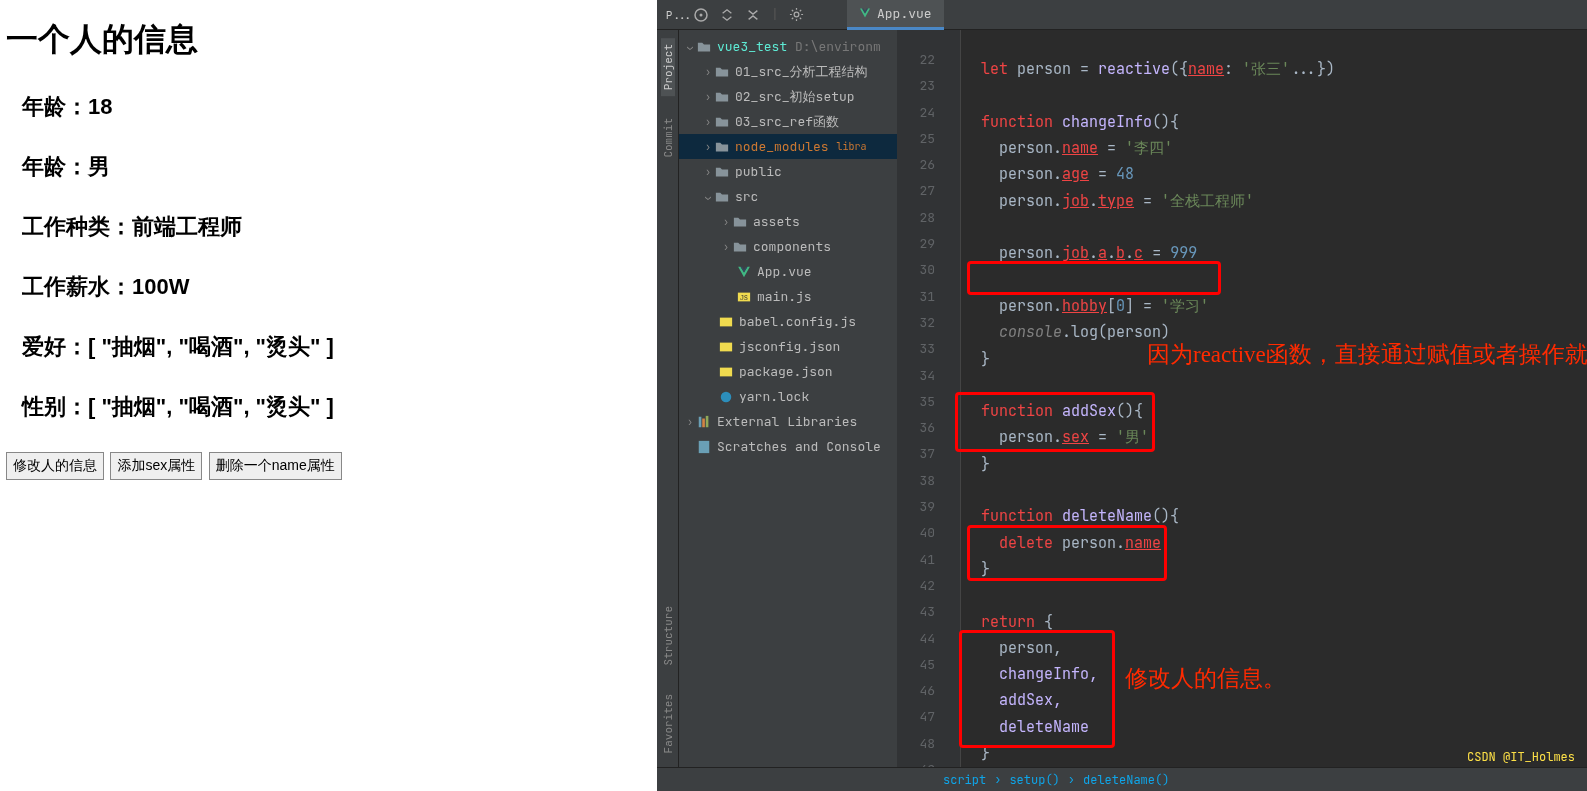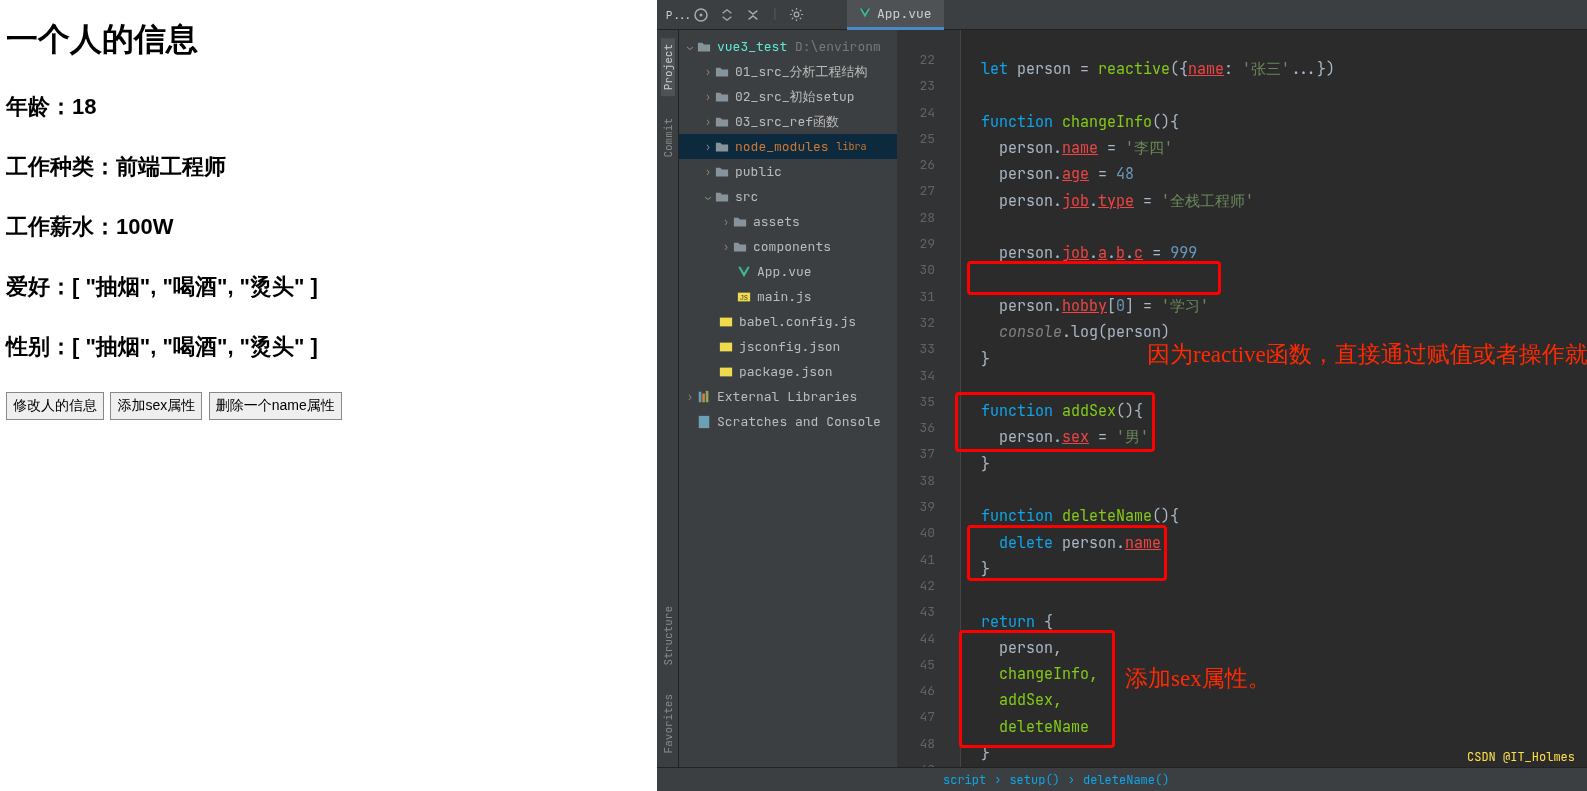--- a/index.html
+++ b/index.html
@@ -1,19 +1,19 @@
 <!DOCTYPE html>
 <html><head>
 <meta charset="utf-8">
 <style>
   * { margin: 0; padding: 0; box-sizing: border-box; }
   body { font-family: "Microsoft YaHei", Arial, sans-serif; display: flex; width: 1587px; height: 791px; overflow: hidden; }
   .browser-pane { width: 657px; background: #fff; padding: 18px 6px; }
   .browser-pane h1 { font-size: 32px; font-weight: bold; margin-bottom: 22px; }
-  .browser-pane p { font-size: 22px; font-weight: bold; margin: 30px 0; }
+  .browser-pane p { font-size: 22px; font-weight: bold; margin: 30px 16px; }
   .browser-pane .btns { margin-top: 20px; }
   .browser-pane button { font-size: 14px; padding: 4px 6px; margin-right: 2px; background: #efefef; border: 1px solid #888; cursor: pointer; }
   .ide-pane { flex: 1; background: #2b2b2b; display: flex; flex-direction: column; color: #bbb; font-family: "JetBrains Mono", Consolas, monospace; font-size: 13px; position: relative; }
   .ide-toolbar { height: 30px; background: #3c3f41; display: flex; align-items: center; border-bottom: 1px solid #222; }
   .tool-left { width: 190px; display: flex; align-items: center; gap: 10px; padding-left: 10px; }
   .tool-icon { width: 16px; height: 16px; display: flex; align-items: center; justify-content: center; color: #aaa; cursor: pointer; }
   .tab { display: flex; align-items: center; gap: 6px; height: 30px; padding: 0 12px; background: #4e5254; border-bottom: 3px solid #4a88c7; color: #ccc; }
   .vue-icon { width: 12px; height: 12px; }
   .ide-body { flex: 1; display: flex; overflow: hidden; }
   .side-tools { width: 22px; background: #3c3f41; border-right: 1px solid #222; display: flex; flex-direction: column; align-items: center; color: #888; }
@@ -22,41 +22,42 @@
   .project-tree { width: 218px; background: #3c3f41; overflow: hidden; font-size: 13px; color: #bbb; padding-top: 4px; }
   .tree-row { display: flex; align-items: center; height: 25px; padding-left: 4px; cursor: pointer; white-space: nowrap; }
   .tree-row.sel { background: #0d293e; }
   .tree-row .arrow { width: 14px; color: #888; font-size: 10px; text-align: center; }
   .tree-row .pad { display: inline-block; }
   .folder-icon, .file-icon { width: 14px; height: 14px; margin-right: 6px; display: inline-flex; align-items: center; justify-content: center; }
   .editor-area { flex: 1; display: flex; background: #2b2b2b; position: relative; overflow: hidden; }
   .gutter { width: 48px; background: #313335; color: #606366; text-align: right; padding-right: 10px; font-size: 13px; line-height: 26.3px; padding-top: 17px; }
   .fold-col { width: 16px; background: #313335; border-right: 1px solid #444; }
   .code { flex: 1; padding-left: 20px; font-size: 15px; line-height: 26.3px; white-space: pre; color: #a9b7c6; position: relative; }
-  .kw { color: #0ea5e9; }
-  .fn { color: #84cc16; }
+  .kw { color: #ef4444; }
+  .fn { color: #c4b5fd; }
   .prop { color: #ef4444; text-decoration: underline; }
   .str { color: #6a8759; }
   .num { color: #6897bb; }
   .italic { font-style: italic; color: #808080; }
   .red-box { position: absolute; border: 3px solid #ff0000; border-radius: 4px; pointer-events: none; }
   .red-text { position: absolute; color: #ff2a00; font-size: 23px; font-family: "Microsoft YaHei"; line-height: 1.5; pointer-events: none; }
   .breadcrumb { height: 24px; background: #3c3f41; border-top: 1px solid #222; display: flex; align-items: center; padding-left: 282px; font-size: 12px; color: #0ea5e9; }
   .breadcrumb span { margin: 0 4px; }
   .watermark { position: absolute; right: 12px; bottom: 26px; color: #fde047; font-size: 12px; }
   .proj-label { color: #5eead4; }
   .proj-path { color: #777; }
   .lib-marker { color: #cc7832; font-size: 10px; }
 </style>
 </head>
 <body>
 
 <div class="browser-pane">
   <h1>一个人的信息</h1>
   <p>年龄：18</p>
+  <p>年龄：男</p>
   <p>工作种类：前端工程师</p>
   <p>工作薪水：100W</p>
   <p>爱好：[ "抽烟", "喝酒", "烫头" ]</p>
   <p>性别：[ "抽烟", "喝酒", "烫头" ]</p>
   <div class="btns">
     <button>修改人的信息</button>
     <button>添加sex属性</button>
     <button>删除一个name属性</button>
   </div>
 </div>
@@ -204,20 +205,27 @@
             <rect width="14" height="10" x="1" y="3" fill="#f0db4f"></rect>
           </svg>
           <span>jsconfig.json</span>
         </div>
       <div class="tree-row">
           <span class="pad" style="width:36px"></span>
           <svg class="file-icon" viewBox="0 0 16 16">
             <rect width="14" height="10" x="1" y="3" fill="#f0db4f"></rect>
           </svg>
           <span>package.json</span>
+        </div>
+      <div class="tree-row">
+          <span class="pad" style="width:36px"></span>
+          <svg class="file-icon" viewBox="0 0 16 16">
+            <circle cx="8" cy="8" r="6" fill="#2c8ebb"></circle>
+          </svg>
+          <span>yarn.lock</span>
         </div>
       <div class="tree-row">
           <span class="arrow">›</span>
           <svg class="file-icon" viewBox="0 0 16 16">
             <rect x="2" y="2" width="3" height="12" fill="#6a9fb5"></rect>
             <rect x="6" y="4" width="3" height="10" fill="#d28445"></rect>
             <rect x="10" y="1" width="3" height="13" fill="#90a959"></rect>
           </svg>
           <span>External Libraries</span>
         </div>
@@ -301,21 +309,21 @@
   <span class="fn">changeInfo,</span>
   <span class="fn">addSex,</span>
   <span class="fn">deleteName</span>
 <span>}</span>
         
         <div class="red-box" style="left:6px; top:231px; width:254px; height:34px;"></div>
         <div class="red-box" style="left:-6px; top:362px; width:200px; height:60px;"></div>
         <div class="red-box" style="left:6px; top:495px; width:200px; height:56px;"></div>
         <div class="red-box" style="left:-2px; top:600px; width:156px; height:118px;"></div>
         <div class="red-text" style="left:186px; top:308px; width:310px;">因为reactive函数，直接通过赋值或者操作就可以触发响应式。</div>
-        <div class="red-text" style="left:164px; top:632px;">添加sex属性。</div>
+        <div class="red-text" style="left:164px; top:632px;">修改人的信息。</div>
       </div>
     </div>
   </div>
 
   <div class="breadcrumb">
     <span>script</span>
       <span>›</span>
     <span>setup()</span>
       <span>›</span>
     <span>deleteName()</span>

